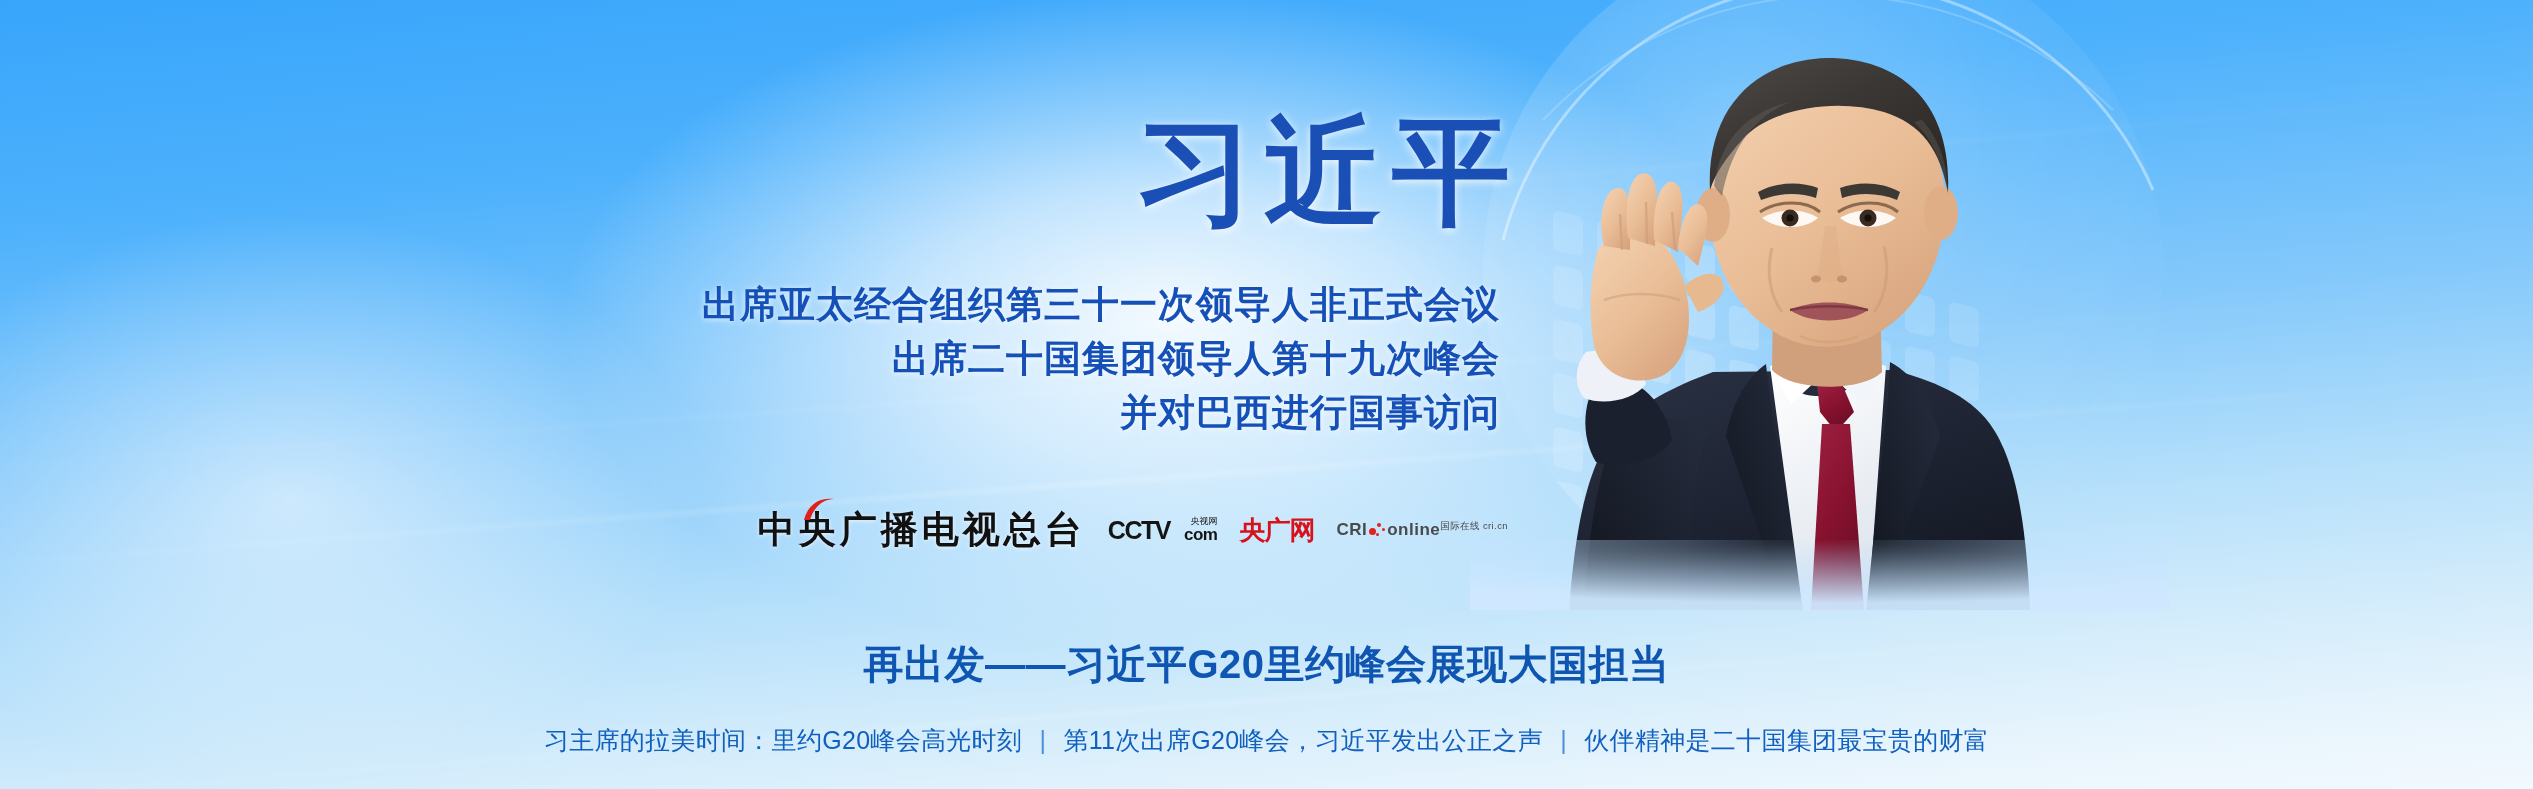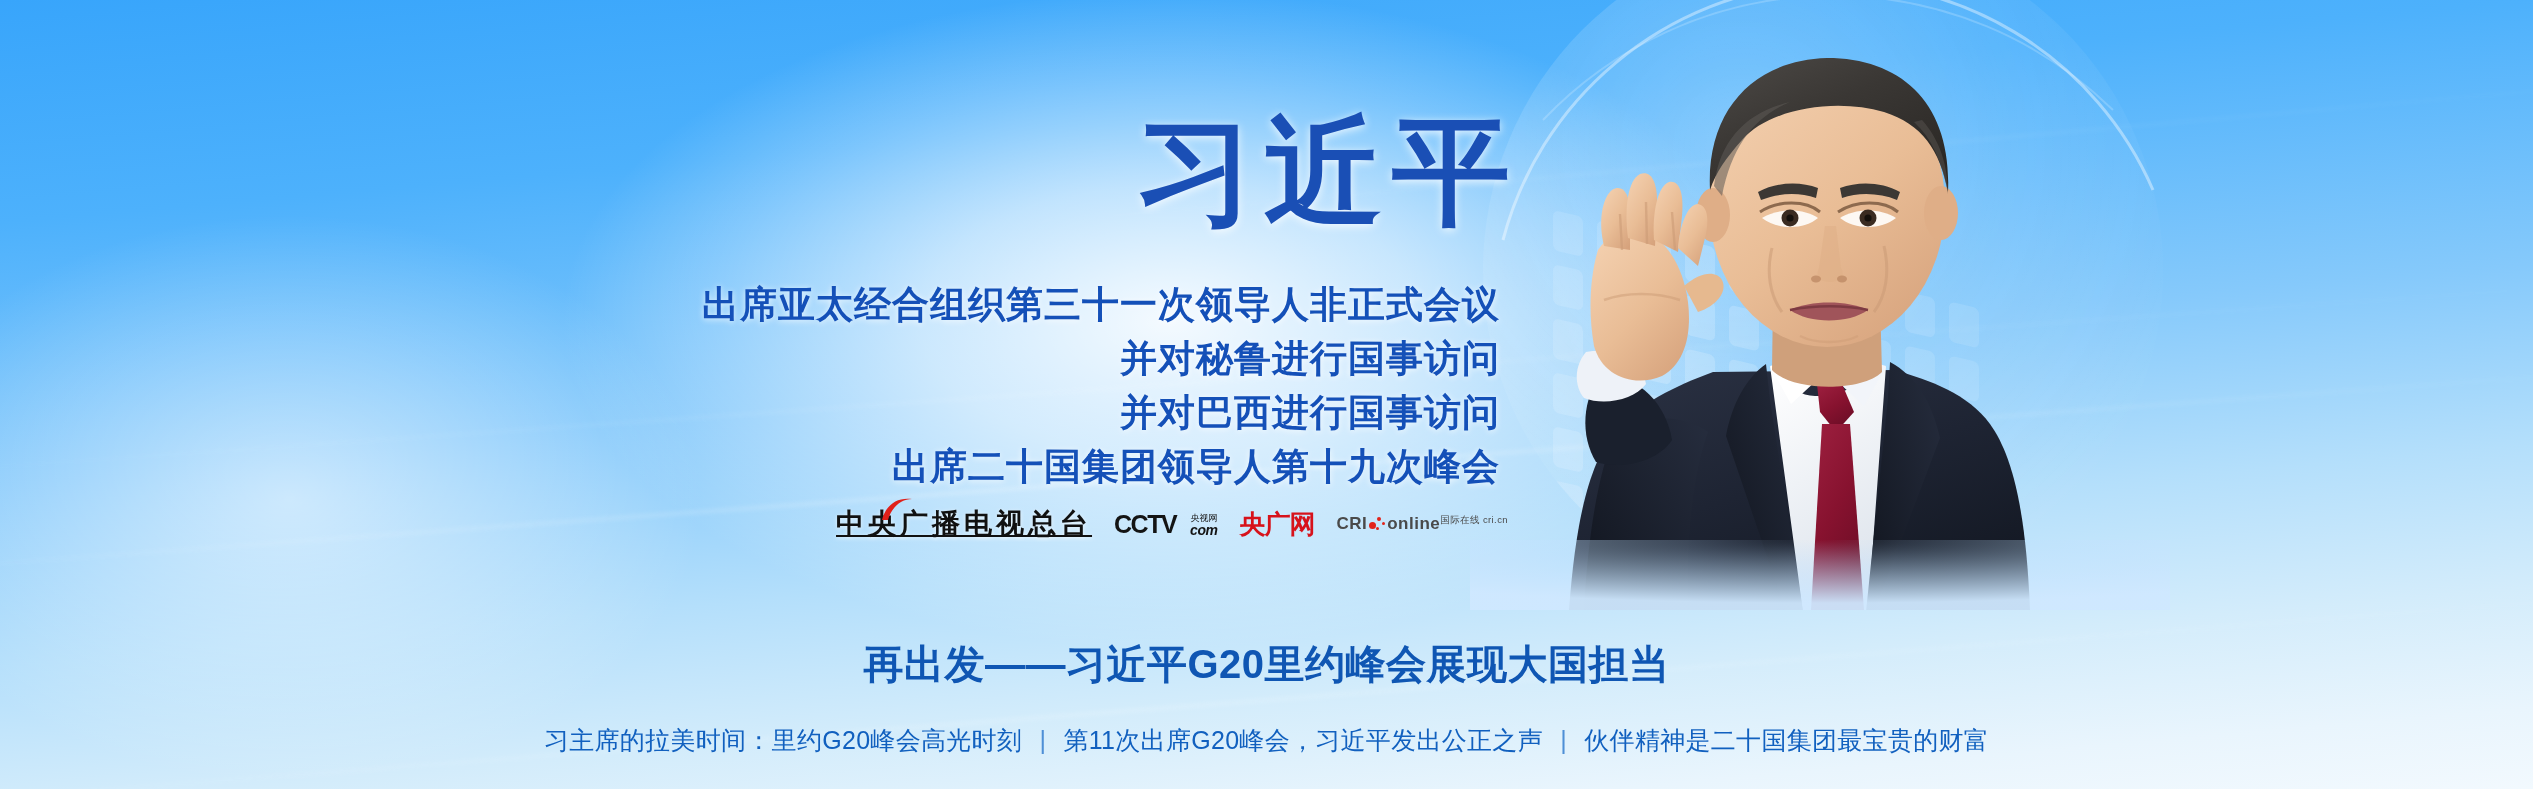--- a/index.html
+++ b/index.html
@@ -57,31 +57,31 @@
     font-weight:700;color:#1450b8;white-space:nowrap;
     text-shadow:0 1px 6px rgba(255,255,255,.8);
   }
 
   
   .broadcaster{
     position:absolute;right:12px;top:505px;
     display:flex;align-items:center;gap:22px;
   }
   .bc-name{
-    font-size:28px;font-weight:700;color:#111;letter-spacing:4px;
-    white-space:nowrap;text-shadow:0 1px 4px rgba(255,255,255,.7);text-decoration:underline;
+    font-size:37px;font-weight:700;color:#111;letter-spacing:4px;
+    white-space:nowrap;text-shadow:0 1px 4px rgba(255,255,255,.7);
   }
   .logo{display:flex;align-items:center;height:38px;}
 
   
   .cctv{display:flex;align-items:flex-end;gap:13px;}
   .cctv-main{position:relative;font-size:25px;font-weight:800;color:#141414;letter-spacing:-1.5px;line-height:1;font-family:"Liberation Sans",sans-serif;}
   .cctv-stack{display:flex;flex-direction:column;align-items:flex-end;line-height:1;margin-left:1px;}
   .cctv-cn{font-size:9px;color:#141414;letter-spacing:0;}
-  .cctv-com{font-size:14px;font-weight:700;color:#141414;letter-spacing:-.5px;font-style:italic;}
+  .cctv-com{font-size:17px;font-weight:700;color:#141414;letter-spacing:-.5px;}
   .swoosh{position:absolute;left:44px;top:-9px;width:34px;height:26px;}
 
   
   .ygw{font-size:26px;font-weight:700;color:#d7121b;letter-spacing:-1px;line-height:1;white-space:nowrap;}
 
   
   .cri{display:flex;flex-direction:row;line-height:1.08;}
   .cri-top{display:flex;align-items:center;font-size:17px;font-weight:700;color:#4a4a4a;letter-spacing:.5px;}
   .cri-dots{position:relative;width:20px;height:16px;display:inline-block;}
   .cri-dots i{position:absolute;background:#e2231a;border-radius:50%;display:block;}
@@ -320,23 +320,22 @@
 
     <rect x="0" y="540" width="700" height="70" fill="url(#footfade)"></rect>
   </svg>
 
   <div class="headline">
 
     <div class="name">习近平</div>
 
     <div class="subs">
       <div class="sub-line">出席亚太经合组织第三十一次领导人非正式会议</div>
-      <div class="sub-line">并对秘鲁进行国事访问</div>
+      <div class="sub-line">出席二十国集团领导人第十九次峰会</div>
       <div class="sub-line">并对巴西进行国事访问</div>
-      <div class="sub-line">出席二十国集团领导人第十九次峰会</div>
     </div>
 
     <div class="broadcaster">
       <div class="bc-name">中央广播电视总台</div>
 
       <div class="logo">
         <div class="cctv">
           <div class="cctv-main">CCTV</div>
           <svg class="swoosh" viewBox="0 0 34 26">
             <path d="M2 24 C6 8 18 1 32 3 C22 3 12 10 8 24 Z" fill="#e0201a"></path>

